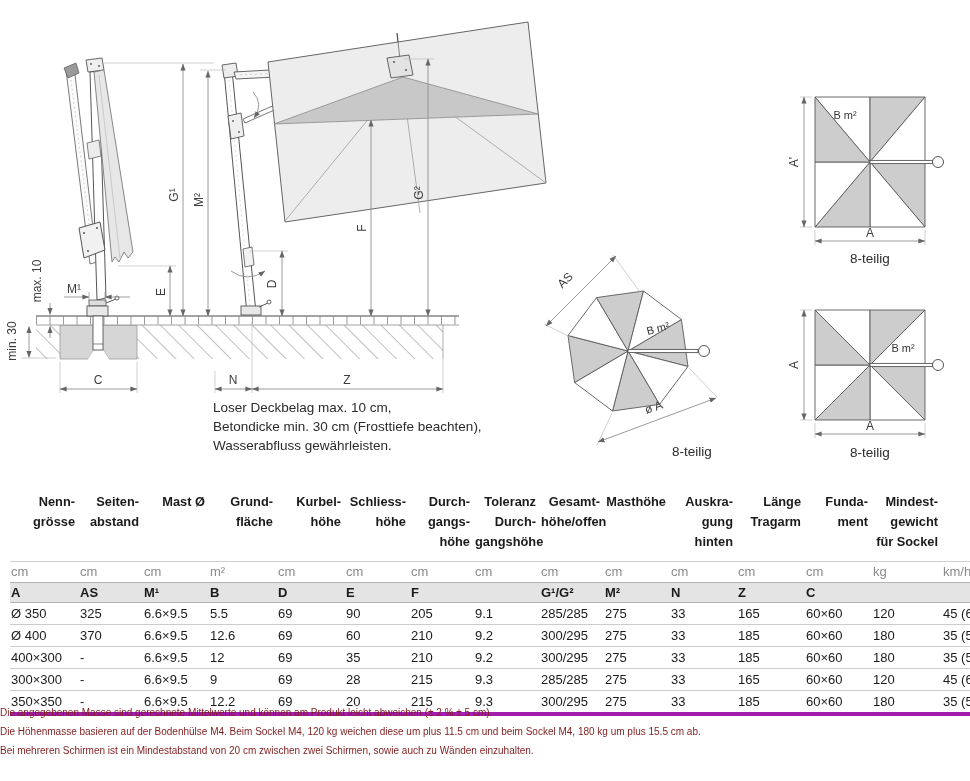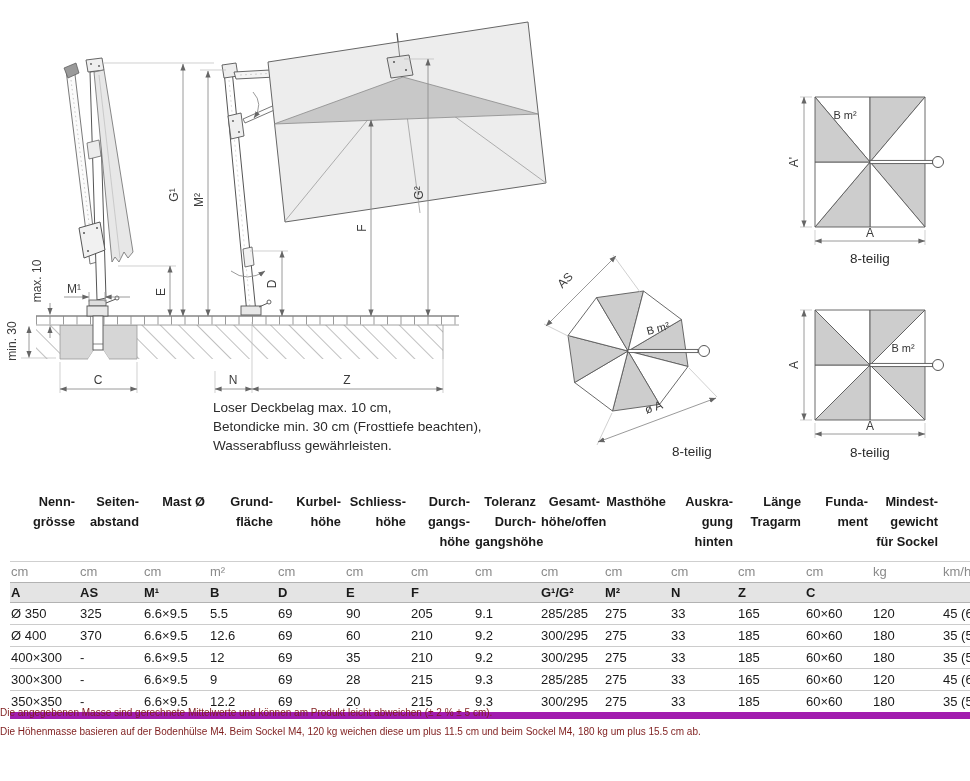--- a/index.html
+++ b/index.html
@@ -50,21 +50,21 @@
   }
   .spec tr.letters td{
     background:#e4e4e4;font-weight:bold;
     border-bottom:1px solid #b2b2b2;
     padding:2px 4px 2px 1px;
   }
   .spec tbody td{
     border-bottom:1px solid #cccccc;
     padding:3px 4px 3px 1px;
   }
-  .spec tbody tr:last-child td{border-bottom:7px solid #a21caf}
+  .spec tbody tr:last-child td{border-bottom:4px solid #a21caf}
 
   .footnotes{
     position:absolute;left:0;top:703px;width:950px;
     font-size:10px;line-height:19px;color:#7f1d1d;
   }
 </style>
 </head>
 <body>
 
 <svg class="drawing" width="970" height="486" viewBox="0 0 970 486">
@@ -428,13 +428,14 @@
         <td>60×60</td>
         <td>180</td>
         <td>35 (5)</td>
       </tr>
     </tbody>
 </table>
 
 <div class="footnotes">
   <div>Die angegebenen Masse sind gerechnete Mittelwerte und können am Produkt leicht abweichen (± 2 % ± 5 cm).</div>
   <div>Die Höhenmasse basieren auf der Bodenhülse M4. Beim Sockel M4, 120 kg weichen diese um plus 11.5 cm und beim Sockel M4, 180 kg um plus 15.5 cm ab.</div>
+  <div>Bei mehreren Schirmen ist ein Mindestabstand von 20 cm zwischen zwei Schirmen, sowie auch zu Wänden einzuhalten.</div>
 </div>
 
 </body></html>

